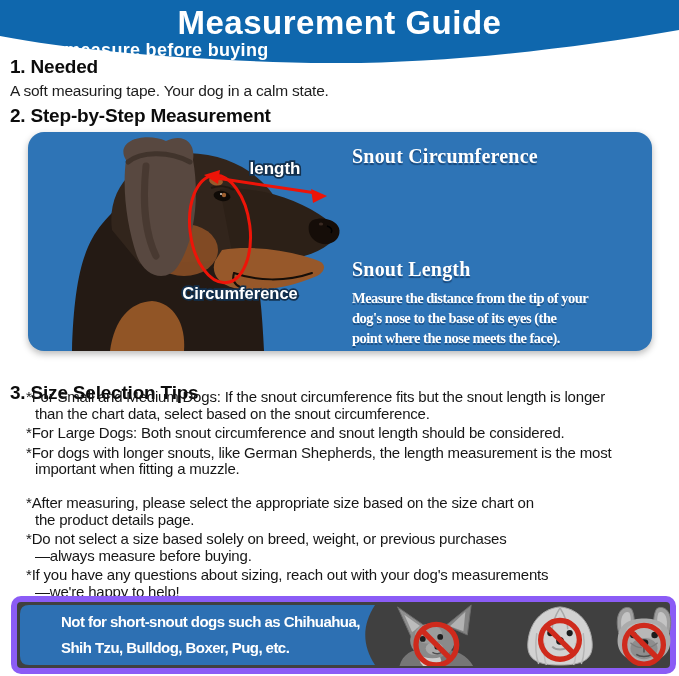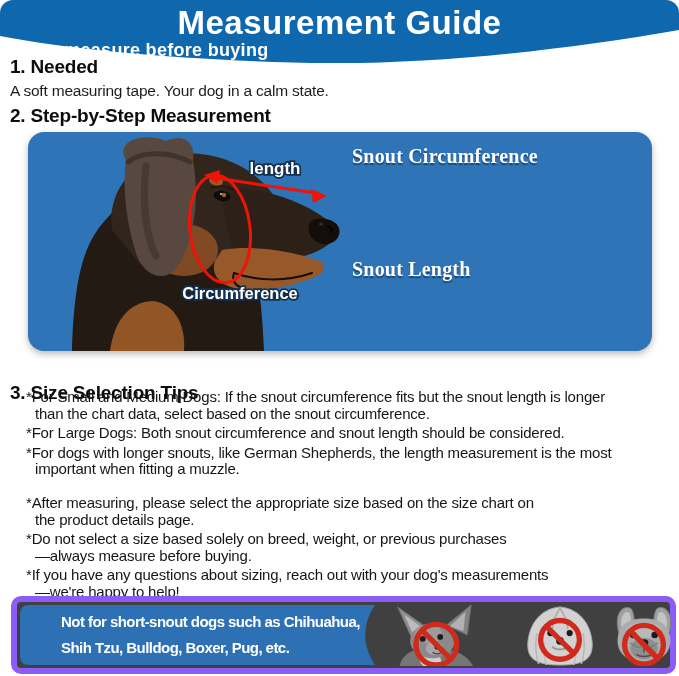--- a/index.html
+++ b/index.html
@@ -1,17 +1,17 @@
 <!DOCTYPE html>
 <html><head>
 <meta charset="utf-8">
 <style>
   html,body{margin:0;padding:0;background:#fff;}
   .page{position:relative;width:679px;height:676px;background:#fff;overflow:hidden;
-        font-family:"Liberation Sans",sans-serif;color:#141414;border-radius:13px;}
+        font-family:"Liberation Sans",sans-serif;color:#141414;}
   svg{display:block;}
 
   
   .header{position:absolute;left:0;top:0;width:679px;height:78px;}
   .header svg{position:absolute;left:0;top:0;}
   .hdr-title{position:absolute;left:0;top:4px;width:679px;text-align:center;
     font-size:33px;font-weight:bold;color:#fff;letter-spacing:.5px;}
   .hdr-sub{position:absolute;left:0;top:40px;width:679px;
     font-size:18px;font-weight:bold;color:#fff;letter-spacing:.3px;}
 
@@ -104,20 +104,23 @@
       <polygon points="299,64 283,57 285,71" fill="#ee1408"></polygon>
       <text x="247" y="42" text-anchor="middle" font-size="17" class="red-label">length</text>
       <text x="212" y="167" text-anchor="middle" font-size="16.5" class="red-label">Circumference</text>
     </svg>
 
     <div class="pblock pb0">
       <h3>Snout Circumference</h3>
     </div>
     <div class="pblock pb1">
       <h3>Snout Length</h3>
+      <p>Measure the distance from the tip of your
+dog's nose to the base of its eyes (the
+point where the nose meets the face).</p>
     </div>
   </div>
 
   <div class="sec-head h3">3. Size Selection Tips</div>
   <div class="items tips">
     <div class="item">*For Small and Medium Dogs: If the snout circumference fits but the snout length is longer
 than the chart data, select based on the snout circumference.</div>
     <div class="item">*For Large Dogs: Both snout circumference and snout length should be considered.</div>
     <div class="item">*For dogs with longer snouts, like German Shepherds, the length measurement is the most
 important when fitting a muzzle.</div>

